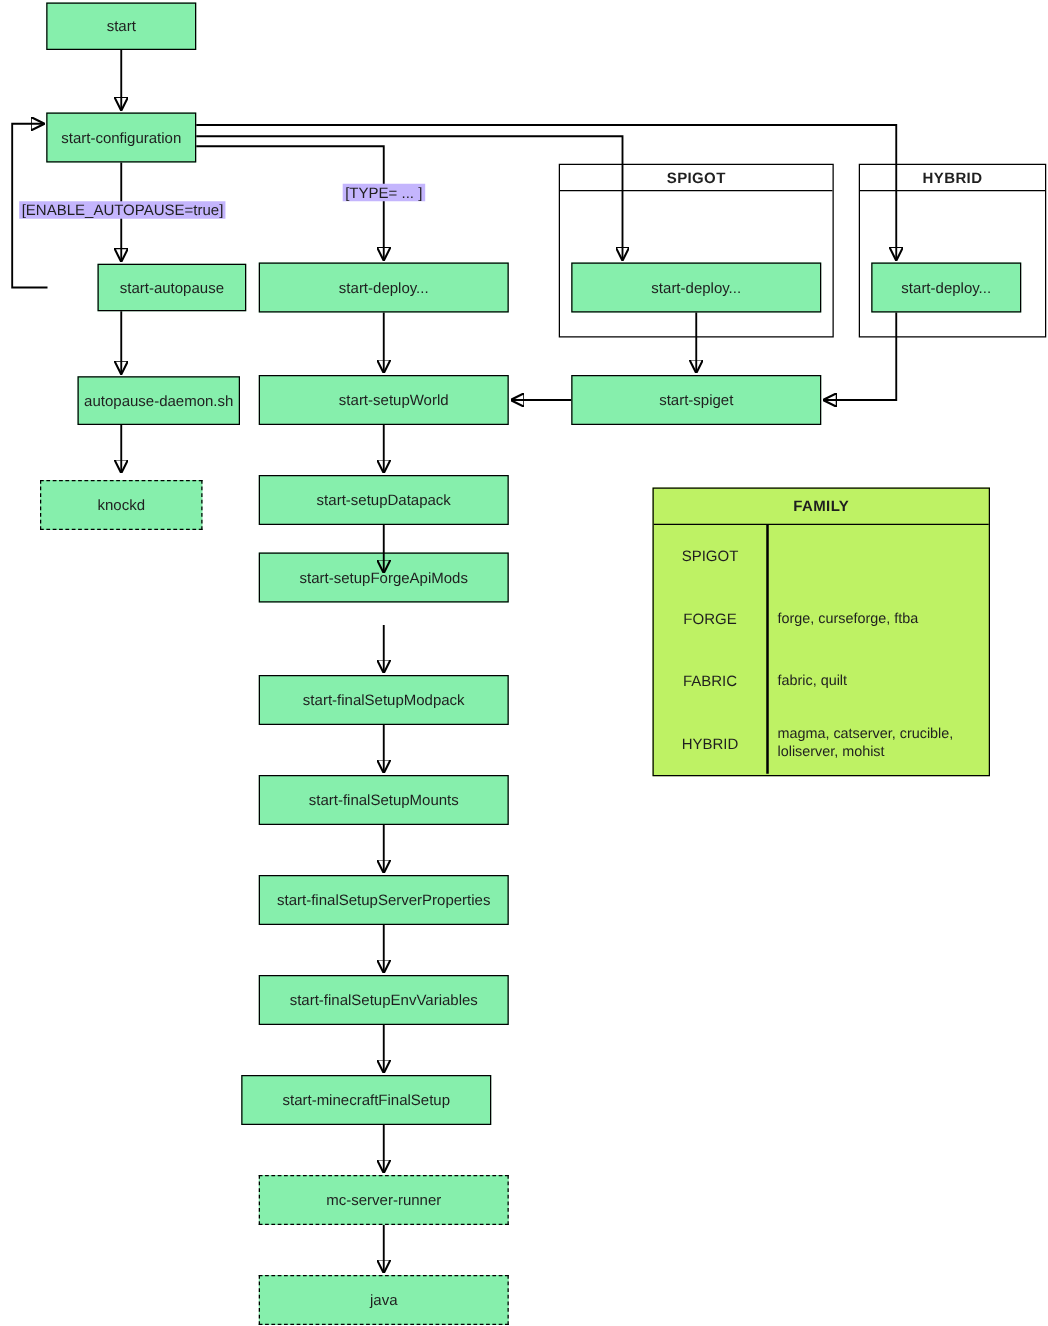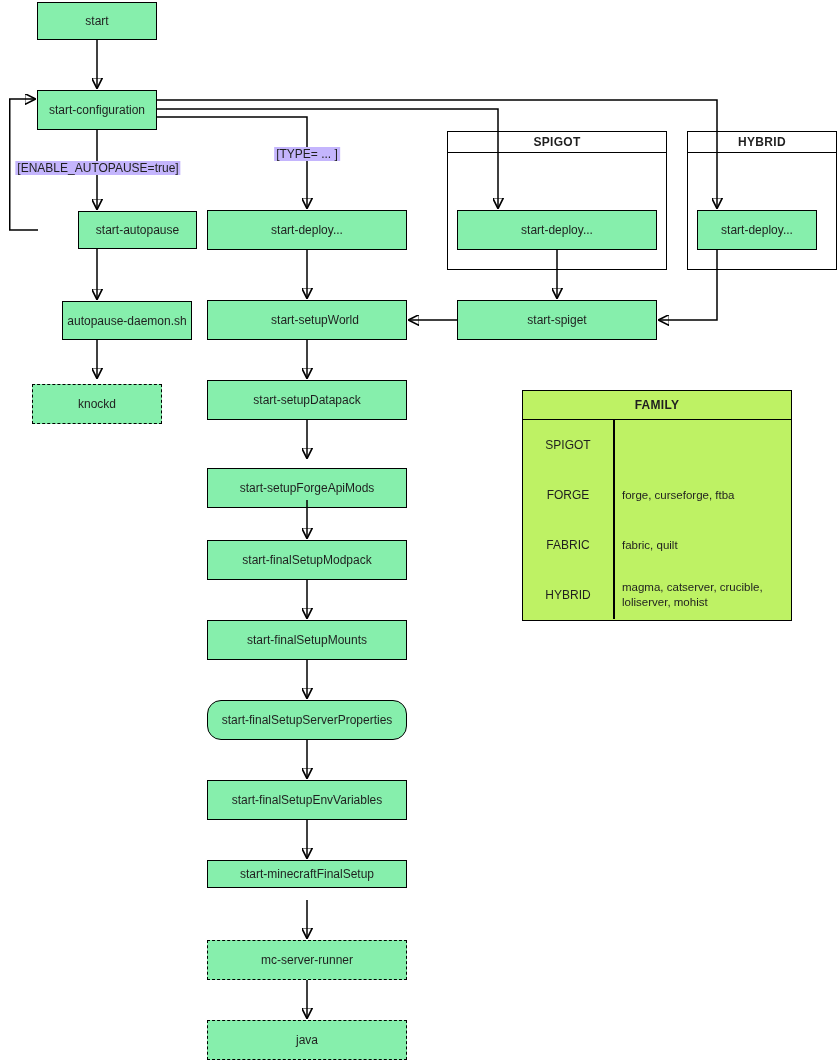--- a/index.html
+++ b/index.html
@@ -80,26 +80,26 @@
 
   <div class="node" style="left:37px; top:2px; width:120px; height:38px;">start</div>
   <div class="node" style="left:37px; top:90px; width:120px; height:40px;">start-configuration</div>
   <div class="node" style="left:38px; top:211px; width:119px; height:38px;margin-left:40px;">start-autopause</div>
   <div class="node" style="left:44px; top:301px; width:130px; height:39px;margin-left:18px;">autopause-daemon.sh</div>
   <div class="node dashed" style="left:32px; top:384px; width:130px; height:40px;">knockd</div>
 
   <div class="node" style="left:207px; top:210px; width:200px; height:40px;">start-deploy...</div>
   <div class="node" style="left:207px; top:300px; width:200px; height:40px;padding-left:16px;">start-setupWorld</div>
   <div class="node" style="left:207px; top:380px; width:200px; height:40px;">start-setupDatapack</div>
-  <div class="node" style="left:207px; top:468px; width:200px; height:40px;">start-setupForgeApiMods</div>
+  <div class="node" style="left:207px; top:442px; width:200px; height:40px;">start-setupForgeApiMods</div>
   <div class="node" style="left:207px; top:540px; width:200px; height:40px;">start-finalSetupModpack</div>
   <div class="node" style="left:207px; top:620px; width:200px; height:40px;">start-finalSetupMounts</div>
-  <div class="node" style="left:207px; top:700px; width:200px; height:40px;border-radius:14px;">start-finalSetupServerProperties</div>
+  <div class="node" style="left:207px; top:700px; width:200px; height:40px;">start-finalSetupServerProperties</div>
   <div class="node" style="left:207px; top:780px; width:200px; height:40px;">start-finalSetupEnvVariables</div>
-  <div class="node" style="left:207px; top:860px; width:200px; height:28px;">start-minecraftFinalSetup</div>
+  <div class="node" style="left:193px; top:860px; width:200px; height:40px;">start-minecraftFinalSetup</div>
   <div class="node dashed" style="left:207px; top:940px; width:200px; height:40px;">mc-server-runner</div>
   <div class="node dashed" style="left:207px; top:1020px; width:200px; height:40px;">java</div>
 
   <div class="node" style="left:457px; top:210px; width:200px; height:40px;">start-deploy...</div>
   <div class="node" style="left:697px; top:210px; width:120px; height:40px;">start-deploy...</div>
   <div class="node" style="left:457px; top:300px; width:200px; height:40px;">start-spiget</div>
 
   <svg class="edges" width="838" height="1061" viewBox="0 0 838 1061">
     <defs>
       <marker id="arrow" markerUnits="userSpaceOnUse" markerWidth="11" markerHeight="11" viewBox="0 0 10 10" refX="9" refY="5" orient="auto">

